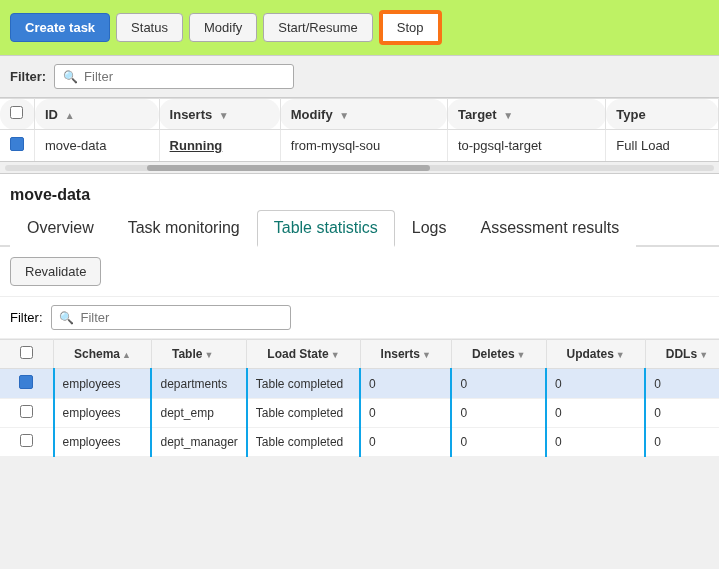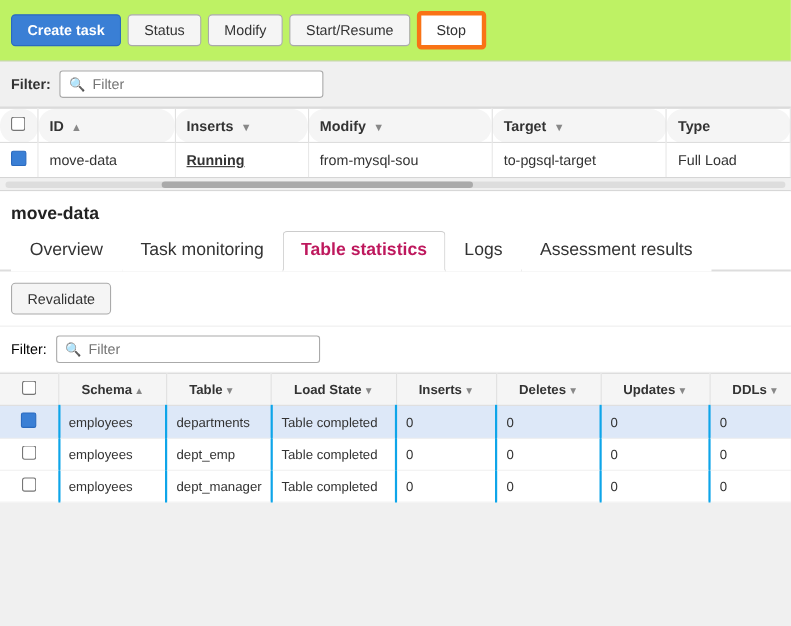--- a/index.html
+++ b/index.html
@@ -159,22 +159,22 @@
       color: #333;
       border: 1px solid transparent;
       border-bottom: none;
       margin-bottom: -2px;
       background: white;
       border-radius: 4px 4px 0 0;
     }
     .tab.active {
       border-color: #ccc;
       border-bottom: 2px solid white;
-      font-weight: bold;
-      color: #be185d;
+      font-weight: normal;
+      color: #0f766e;
       border-bottom-color: white;
     }
 
     
     .action-row {
       padding: 10px 10px;
       display: flex;
       gap: 20px;
       background: white;
       align-items: center;

